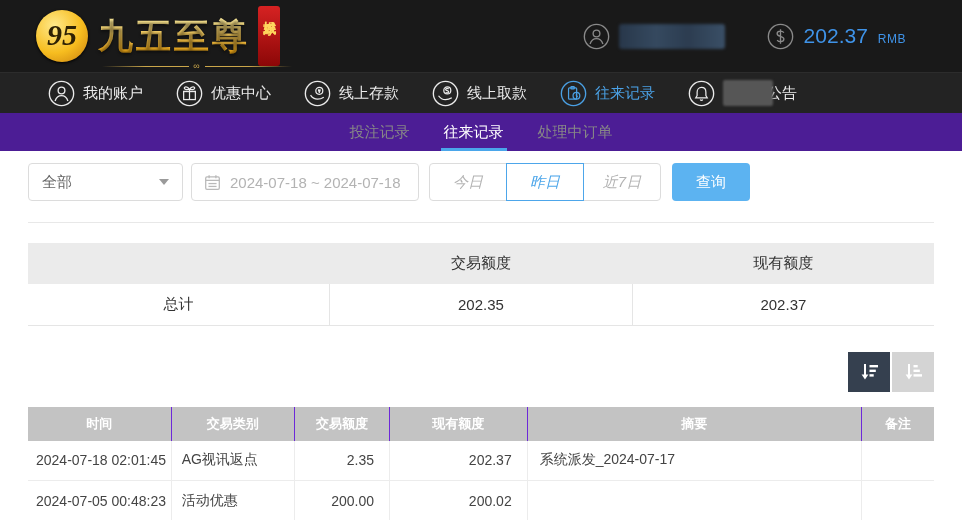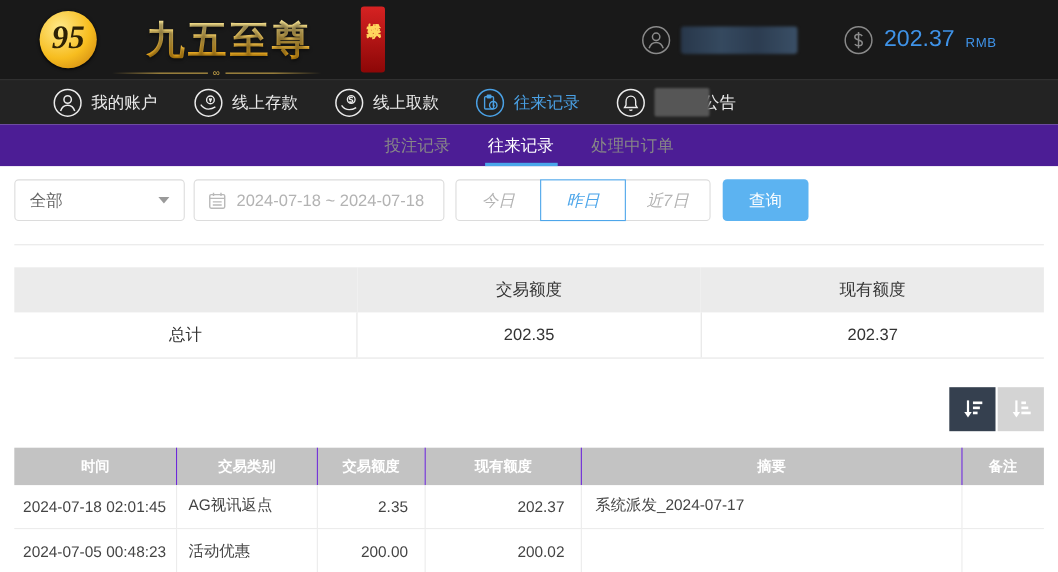--- a/index.html
+++ b/index.html
@@ -2,21 +2,21 @@
 <html><head>
 <meta charset="utf-8">
 <style>
   * { margin:0; padding:0; box-sizing:border-box; }
   html,body { width:962px; height:520px; overflow:hidden; background:#fff;
     font-family:"Liberation Sans","DejaVu Sans",sans-serif; }
 
   
   .topbar { height:72px; background:#191919; display:flex; align-items:center;
     justify-content:space-between; padding:0 56px 0 36px; }
-  .logo { display:flex; align-items:center; position:relative;gap:35px; }
+  .logo { display:flex; align-items:center; position:relative; }
   .logo-circle { width:52px; height:52px; border-radius:50%;
     background:radial-gradient(circle at 35% 30%, #ffe98a 0%, #f7bd1f 55%, #c67c0e 100%);
     display:flex; align-items:center; justify-content:center; box-shadow:0 1px 3px #000; }
   .logo-monogram { font-family:"Liberation Serif","DejaVu Serif",serif; font-style:italic;
     font-weight:bold; font-size:30px; color:#2e2104; transform:translateY(-1px); }
   .logo-title { margin-left:10px; font-size:35px; font-weight:bold; letter-spacing:3px;
     background:linear-gradient(180deg,#ffefa0 10%,#f7c율 0,#f3a912 85%);
     background:linear-gradient(180deg,#ffefa0 10%,#f3a912 85%);
     -webkit-background-clip:text; background-clip:text; color:transparent;
     text-shadow:0 2px 3px rgba(0,0,0,.45); }
@@ -51,21 +51,21 @@
 
   
   .subtabs { height:38px; background:#4c1d95; display:flex; justify-content:center; gap:32px; }
   .subtab { display:flex; align-items:center; color:#878787; font-size:15px;
     position:relative; cursor:pointer; padding:0 1px; }
   .subtab.active { color:#fff; }
   .subtab.active::after { content:""; position:absolute; left:-2px; right:-2px; bottom:0;
     height:3px; background:#4aa6ea; }
 
   
-  .main { padding:12px 13px 0; }
+  .main { padding:12px 28px 0; }
   .filter-row { display:flex; align-items:center; }
   .select-box { width:155px; height:38px; border:1px solid #dcdcdc; border-radius:4px;
     display:flex; align-items:center; justify-content:space-between; padding:0 13px;
     color:#666; font-size:15px; cursor:pointer; background:#fff; }
   .chevron { width:0; height:0; border-left:5px solid transparent;
     border-right:5px solid transparent; border-top:6px solid #9a9a9a; }
   .date-box { width:228px; height:38px; border:1px solid #dcdcdc; border-radius:4px;
     display:flex; align-items:center; gap:9px; padding:0 12px; color:#b3b3b3;
     font-size:15px; margin-left:8px; cursor:pointer; background:#fff; }
   .date-box svg { width:17px; height:17px; color:#b9b9b9; flex:none; }
@@ -147,20 +147,30 @@
     <svg viewBox="0 0 24 24" fill="none" stroke="currentColor" stroke-width="1.2">
       <circle cx="12" cy="12" r="10.8"></circle>
         <circle cx="12" cy="9.3" r="3"></circle>
       <path d="M6.3 18.6c1-3.1 3.1-4.7 5.7-4.7s4.7 1.6 5.7 4.7"></path>
     </svg>
     <span>我的账户</span>
   </div>
   <div class="nav-item">
     <svg viewBox="0 0 24 24" fill="none" stroke="currentColor" stroke-width="1.1">
       <circle cx="12" cy="12" r="10.8" stroke-width="1.2"></circle>
+      <rect x="6.8" y="10.2" width="10.4" height="7.2"></rect>
+      <line x1="6.2" y1="10.2" x2="17.8" y2="10.2"></line>
+      <line x1="12" y1="8.2" x2="12" y2="17.4"></line>
+      <path d="M12 8.2c-1.8-3.2-5.2-2.4-4.5-.6.4 1.2 2.6 1 4.5.6zm0 0c1.8-3.2 5.2-2.4 4.5-.6-.4 1.2-2.6 1-4.5.6z"></path>
+    </svg>
+    <span>优惠中心</span>
+  </div>
+  <div class="nav-item">
+    <svg viewBox="0 0 24 24" fill="none" stroke="currentColor" stroke-width="1.1">
+      <circle cx="12" cy="12" r="10.8" stroke-width="1.2"></circle>
       <circle cx="13.6" cy="9.6" r="3.1"></circle>
       <path d="M12.4 9.6h2.4M13.6 9.6v2M12.7 8.3l.9 1.3.9-1.3"></path>
       <path d="M5.8 13.5c1.5 2.2 3.6 3.6 6.2 3.6 2 0 3.8-.6 5.6-1.8"></path>
     </svg>
     <span>线上存款</span>
   </div>
   <div class="nav-item">
     <svg viewBox="0 0 24 24" fill="none" stroke="currentColor" stroke-width="1.1">
       <circle cx="12" cy="12" r="10.8" stroke-width="1.2"></circle>
       <circle cx="13.6" cy="9.3" r="3.1"></circle>

